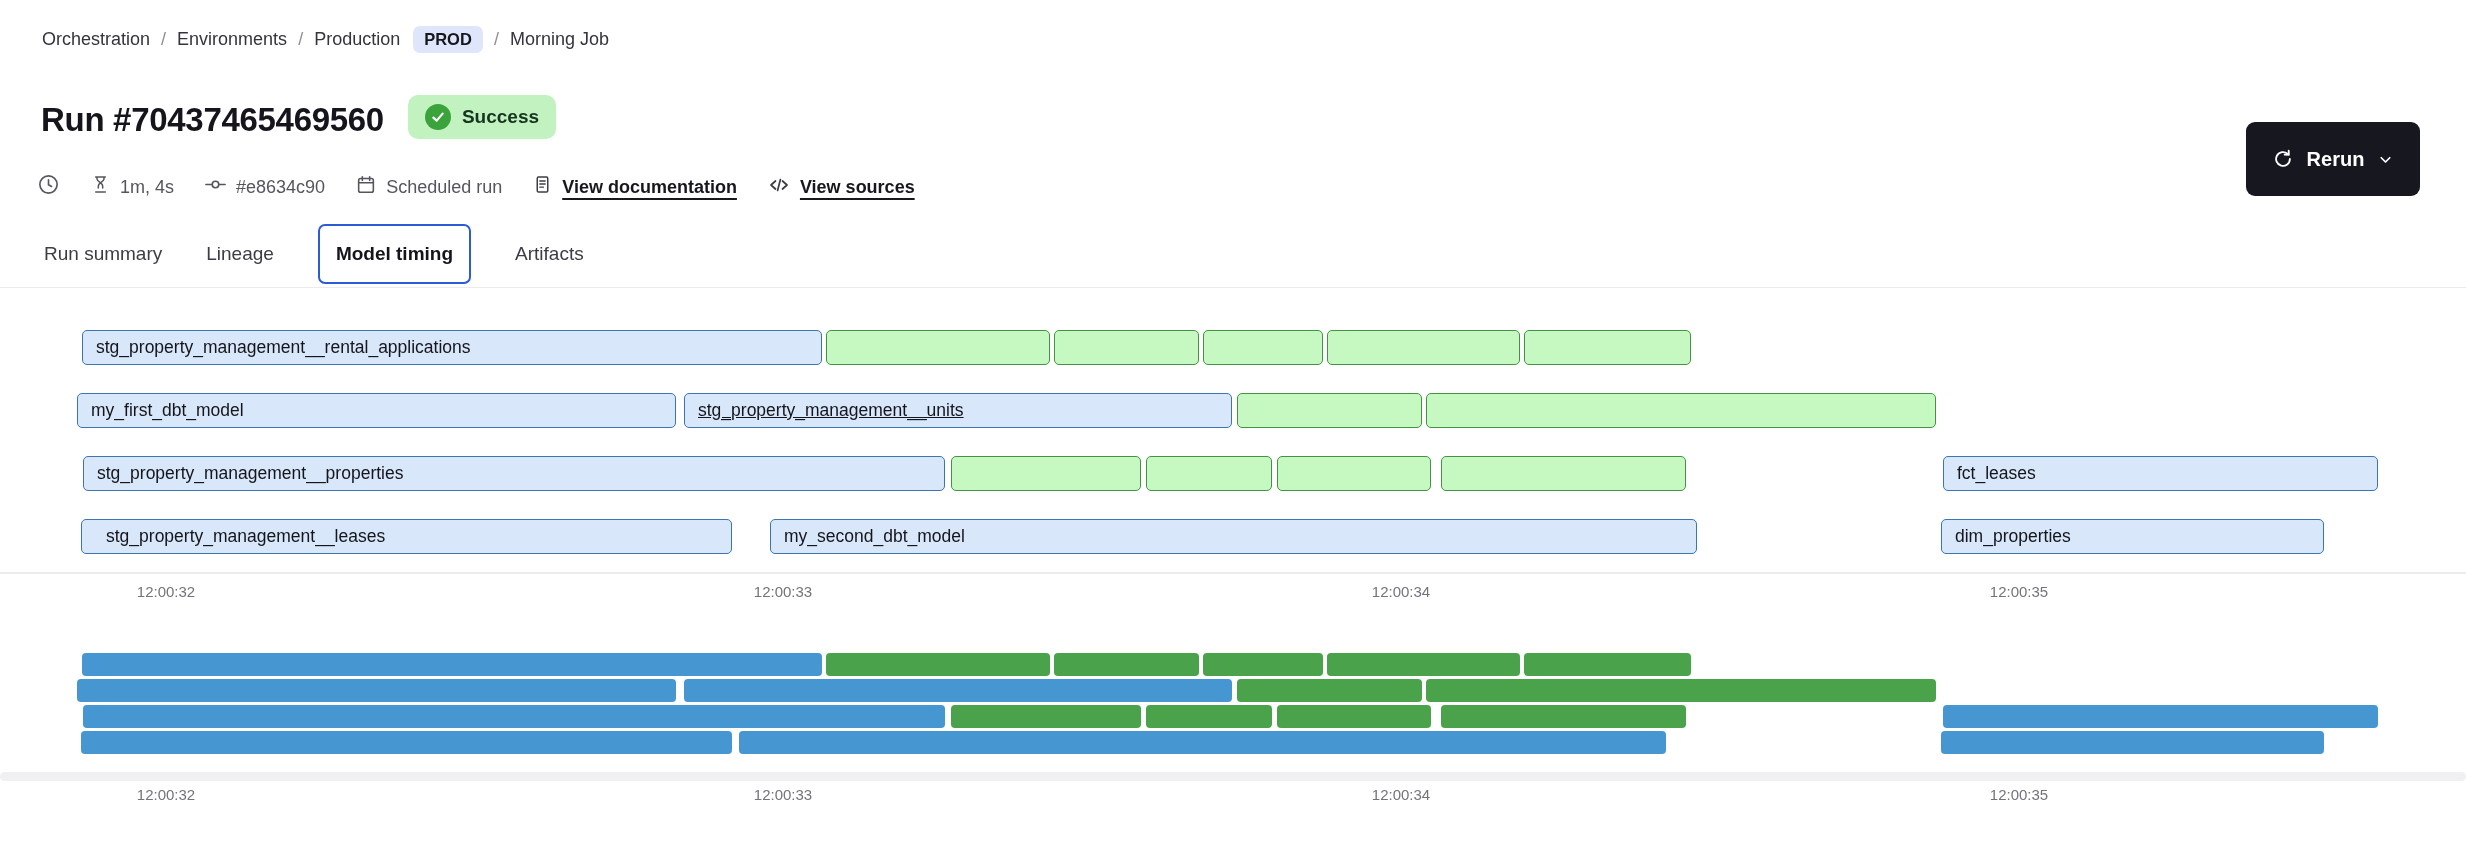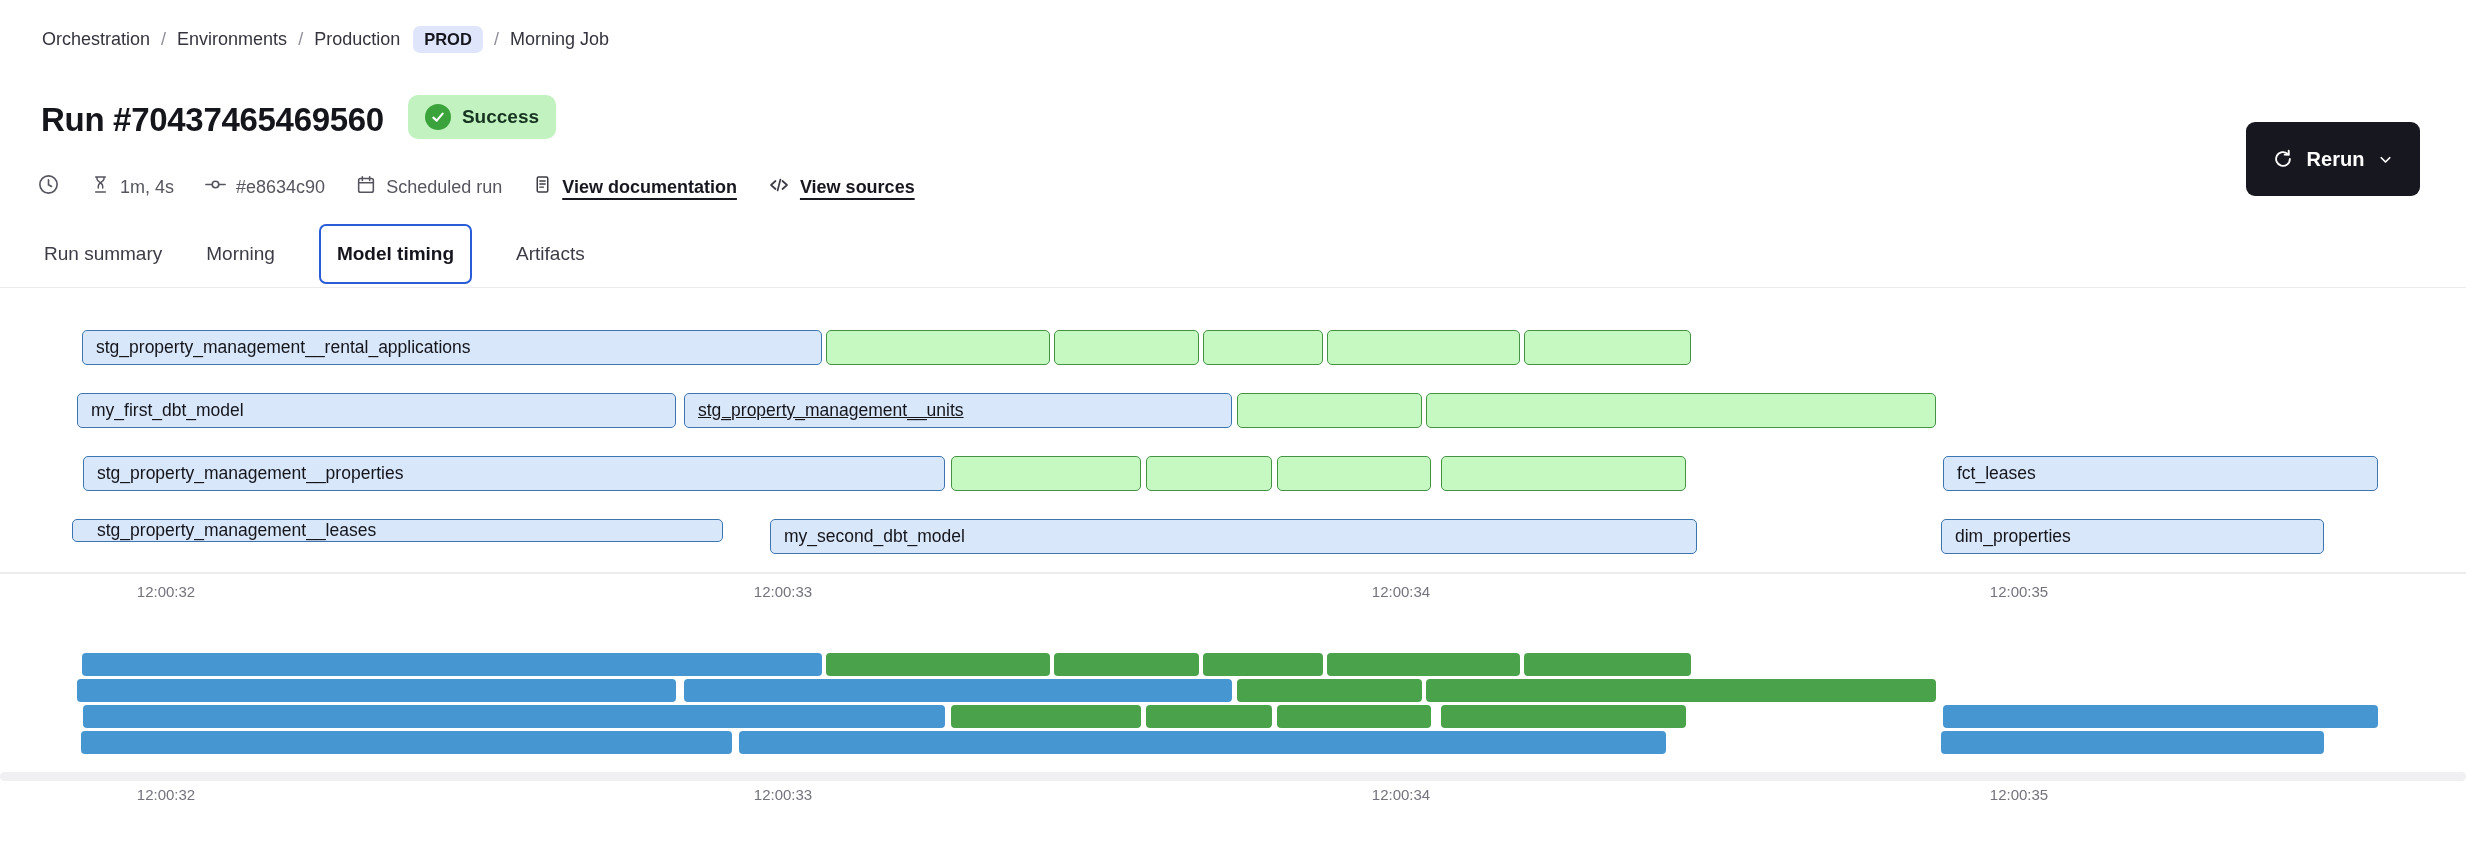--- a/index.html
+++ b/index.html
@@ -128,21 +128,21 @@
     <span>Rerun</span>
     <span style="display:flex;">
         <svg width="17" height="17" viewBox="0 0 24 24" fill="none" stroke="#ffffff" stroke-width="2.4" stroke-linecap="round" stroke-linejoin="round">
           <polyline points="6,9.5 12,15.5 18,9.5"></polyline>
         </svg>
       </span>
   </button>
 
   <div class="tabs">
       <div class="tab">Run summary</div>
-      <div class="tab">Morning</div>
+      <div class="tab">Lineage</div>
       <div class="tab active">Model timing</div>
       <div class="tab">Artifacts</div>
     </div>
   <div class="tabs-hairline"></div>
 
   <div class="layer">
       <div class="gantt-bar" style="left: 82px; top: 330px; width: 740px; height: 35px; background: rgb(216, 231, 250); border-color: rgb(60, 117, 176);">stg_property_management__rental_applications</div>
       <div class="gantt-bar" style="left: 826px; top: 330px; width: 224px; height: 35px; background: rgb(198, 248, 194); border-color: rgb(69, 146, 69);"></div>
       <div class="gantt-bar" style="left: 1054px; top: 330px; width: 145px; height: 35px; background: rgb(198, 248, 194); border-color: rgb(69, 146, 69);"></div>
       <div class="gantt-bar" style="left: 1203px; top: 330px; width: 120px; height: 35px; background: rgb(198, 248, 194); border-color: rgb(69, 146, 69);"></div>
@@ -151,21 +151,21 @@
       <div class="gantt-bar" style="left: 77px; top: 393px; width: 599px; height: 35px; background: rgb(216, 231, 250); border-color: rgb(60, 117, 176);">my_first_dbt_model</div>
       <div class="gantt-bar" style="left: 684px; top: 393px; width: 548px; height: 35px; background: rgb(216, 231, 250); border-color: rgb(60, 117, 176); text-decoration: underline;">stg_property_management__units</div>
       <div class="gantt-bar" style="left: 1237px; top: 393px; width: 185px; height: 35px; background: rgb(198, 248, 194); border-color: rgb(69, 146, 69);"></div>
       <div class="gantt-bar" style="left: 1426px; top: 393px; width: 510px; height: 35px; background: rgb(198, 248, 194); border-color: rgb(69, 146, 69);"></div>
       <div class="gantt-bar" style="left: 83px; top: 456px; width: 862px; height: 35px; background: rgb(216, 231, 250); border-color: rgb(60, 117, 176);">stg_property_management__properties</div>
       <div class="gantt-bar" style="left: 951px; top: 456px; width: 190px; height: 35px; background: rgb(198, 248, 194); border-color: rgb(69, 146, 69);"></div>
       <div class="gantt-bar" style="left: 1146px; top: 456px; width: 126px; height: 35px; background: rgb(198, 248, 194); border-color: rgb(69, 146, 69);"></div>
       <div class="gantt-bar" style="left: 1277px; top: 456px; width: 154px; height: 35px; background: rgb(198, 248, 194); border-color: rgb(69, 146, 69);"></div>
       <div class="gantt-bar" style="left: 1441px; top: 456px; width: 245px; height: 35px; background: rgb(198, 248, 194); border-color: rgb(69, 146, 69);"></div>
       <div class="gantt-bar" style="left: 1943px; top: 456px; width: 435px; height: 35px; background: rgb(216, 231, 250); border-color: rgb(60, 117, 176);">fct_leases</div>
-      <div class="gantt-bar" style="left: 72px; top: 519px; width: 651px; height: 23px; background: rgb(216, 231, 250); border-color: rgb(60, 117, 176); padding-left: 24px;">stg_property_management__leases</div>
+      <div class="gantt-bar" style="left: 81px; top: 519px; width: 651px; height: 35px; background: rgb(216, 231, 250); border-color: rgb(60, 117, 176); padding-left: 24px;">stg_property_management__leases</div>
       <div class="gantt-bar" style="left: 739px; top: 519px; width: 927px; height: 35px; background: rgb(216, 231, 250); border-color: rgb(60, 117, 176); margin-left: 31px;">my_second_dbt_model</div>
       <div class="gantt-bar" style="left: 1941px; top: 519px; width: 383px; height: 35px; background: rgb(216, 231, 250); border-color: rgb(60, 117, 176);">dim_properties</div>
     </div>
   <div class="chart-sep"></div>
   <div class="layer">
       <span class="axis-label" style="left: 166px; top: 583px;">12:00:32</span>
       <span class="axis-label" style="left: 783px; top: 583px;">12:00:33</span>
       <span class="axis-label" style="left: 1401px; top: 583px;">12:00:34</span>
       <span class="axis-label" style="left: 2019px; top: 583px;">12:00:35</span>
     </div>

